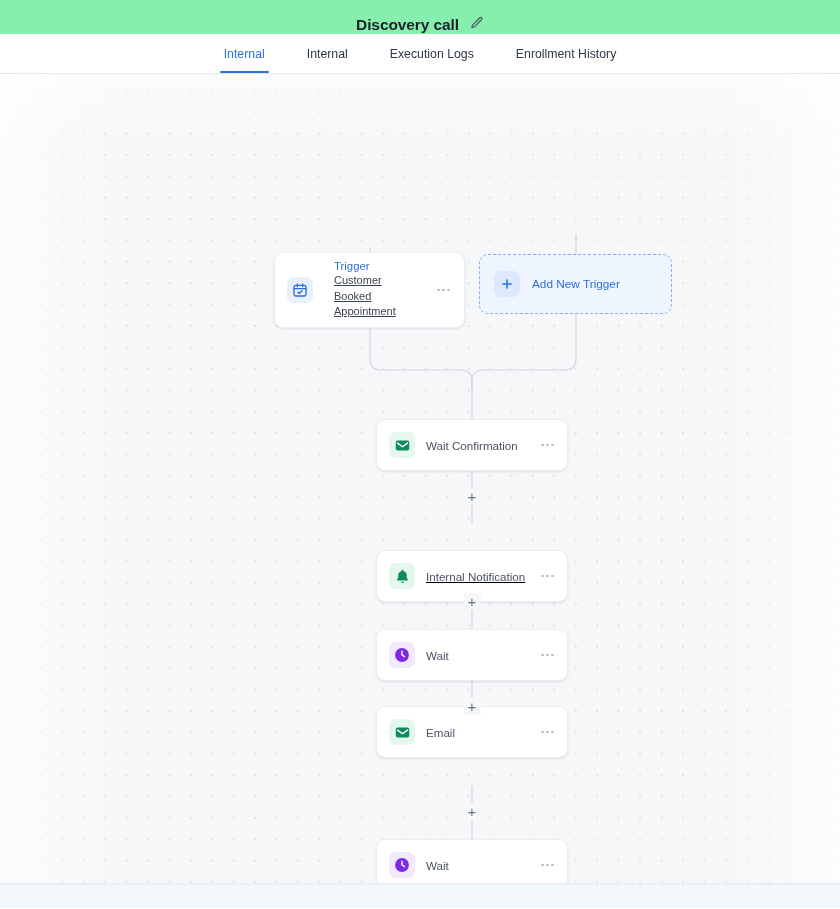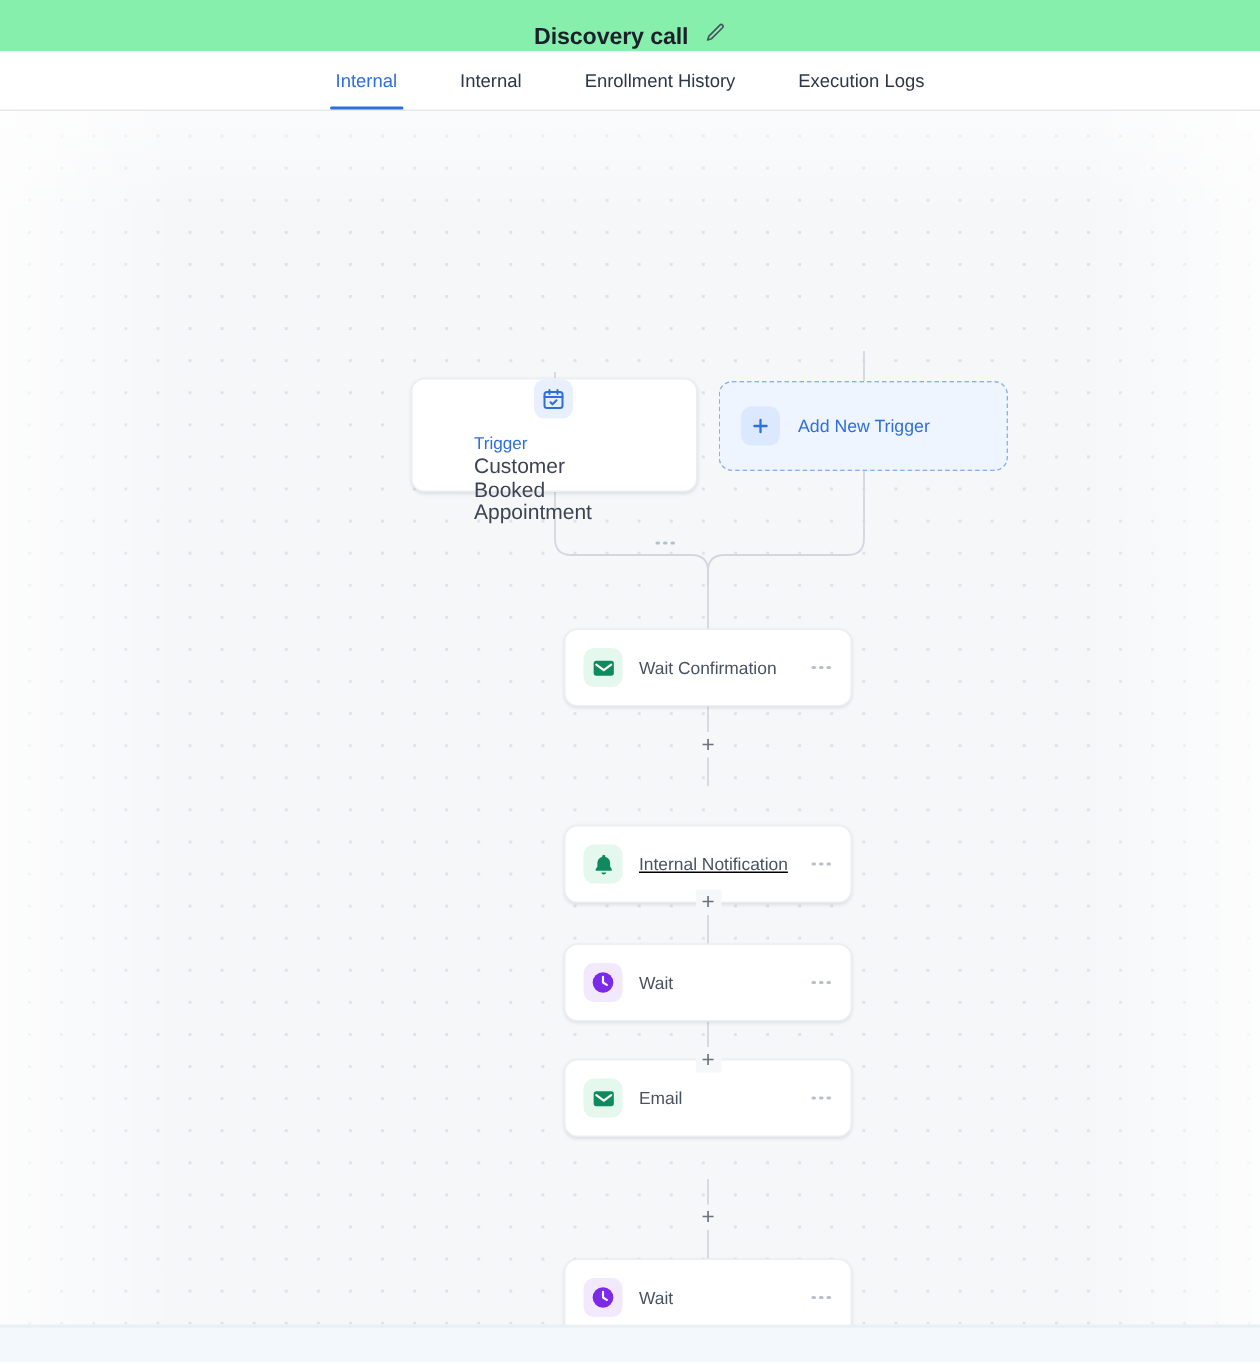--- a/index.html
+++ b/index.html
@@ -110,34 +110,34 @@
   .dots i {
     width: 2.7px; height: 2.7px; border-radius: 50%;
     background: #b9bfc9; display: block;
   }
 
   
   #trigger-card {
     left: 274px; top: 178px;
     width: 191px; height: 76px;
     padding: 0 14px 0 12px;
-    gap: 11px;
-    flex-direction: column;
+    gap: 21px;
   }
   .trigger-text { display: flex; flex-direction: column; gap: 1px; }
   .trigger-kind {
     font-size: 11.4px;
     color: #2f6fdb;
     font-weight: 400;
   }
   .trigger-name {
-    font-size: 14px;
+    font-size: 11px;
     color: #3d4451;
     line-height: 15.5px;
     max-width: 105px;
+    text-decoration: underline;
   }
 
   
   #add-trigger {
     position: absolute;
     left: 479px; top: 180px;
     width: 193px; height: 60px;
     border: 1.4px dashed #8ab0ef;
     border-radius: 9px;
     background: #eff5ff;
@@ -207,24 +207,24 @@
 </div>
 
 <div class="tabbar">
   <div class="tab active">
     <span>Internal</span>
   </div>
   <div class="tab">
     <span>Internal</span>
   </div>
   <div class="tab">
+    <span>Execution Logs</span>
+  </div>
+  <div class="tab">
     <span>Enrollment History</span>
-  </div>
-  <div class="tab">
-    <span>Execution Logs</span>
   </div>
 </div>
 
 <div class="canvas">
 
   <svg class="edges" width="840" height="810">
     <g fill="none" stroke="#d3d7de" stroke-width="1.2">
 
       <path d="M370,174 L370,285 Q370,296 381,296 L461,296 Q472,296 472,307 L472,316"></path>
 

